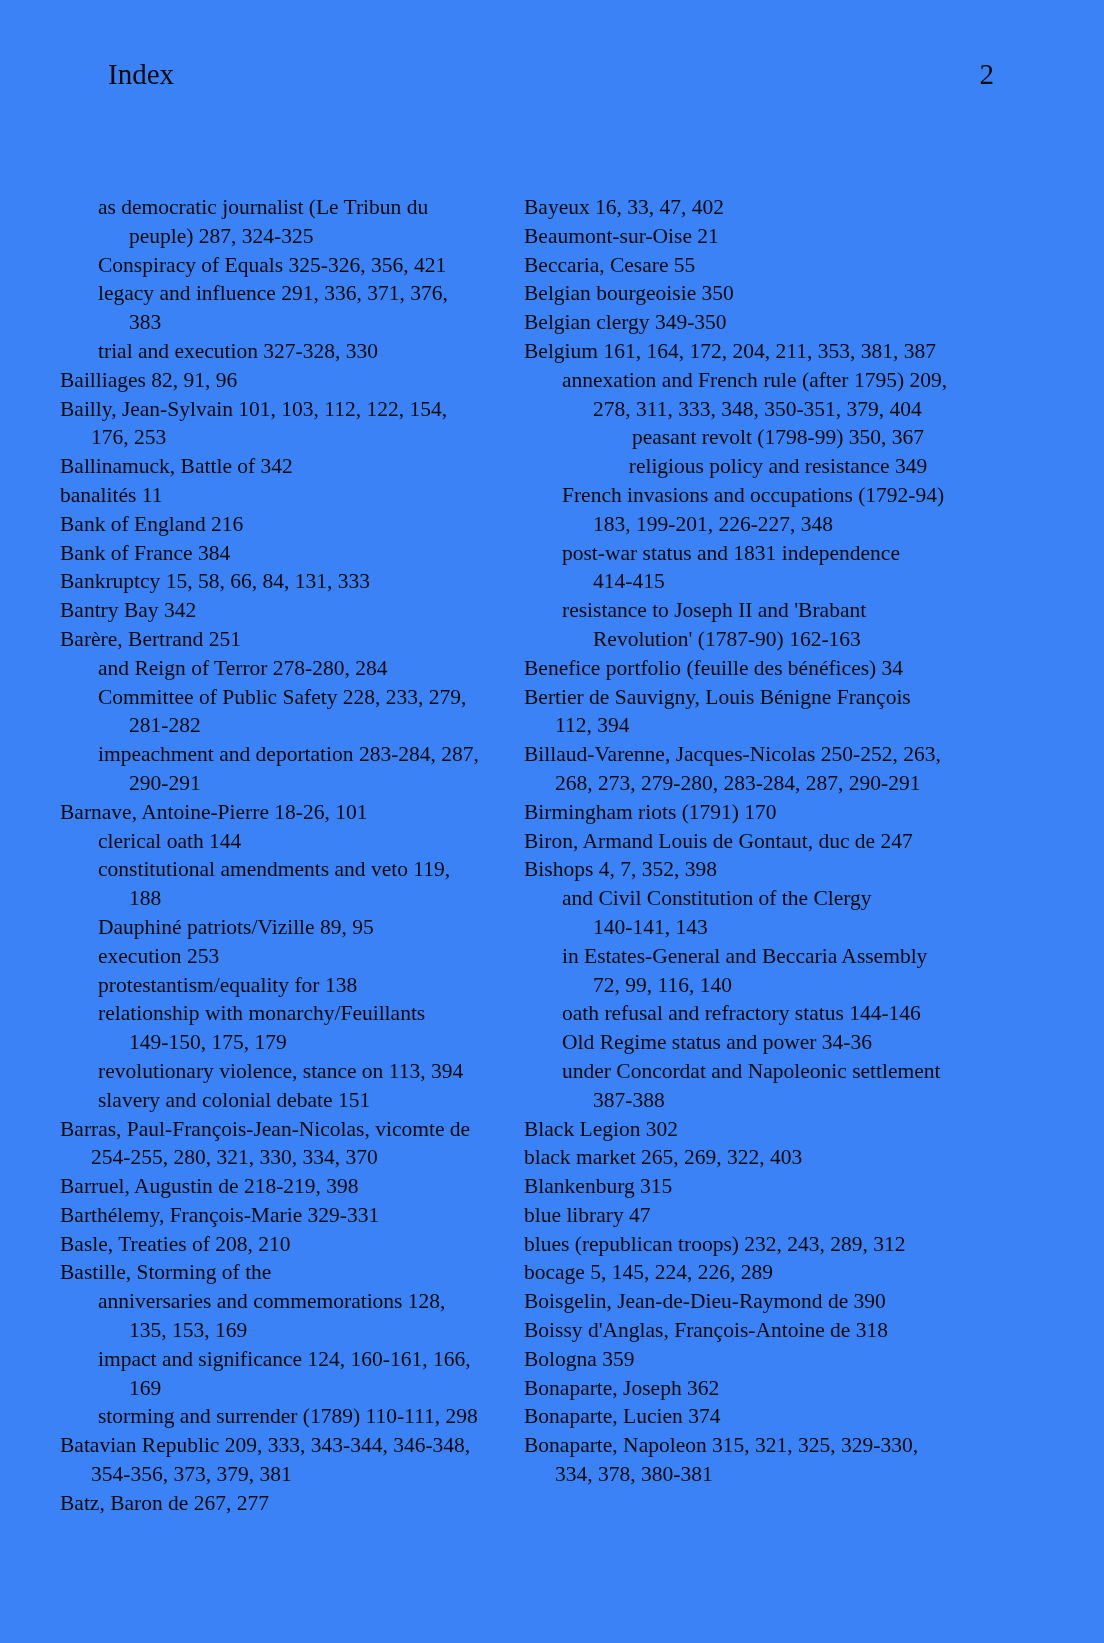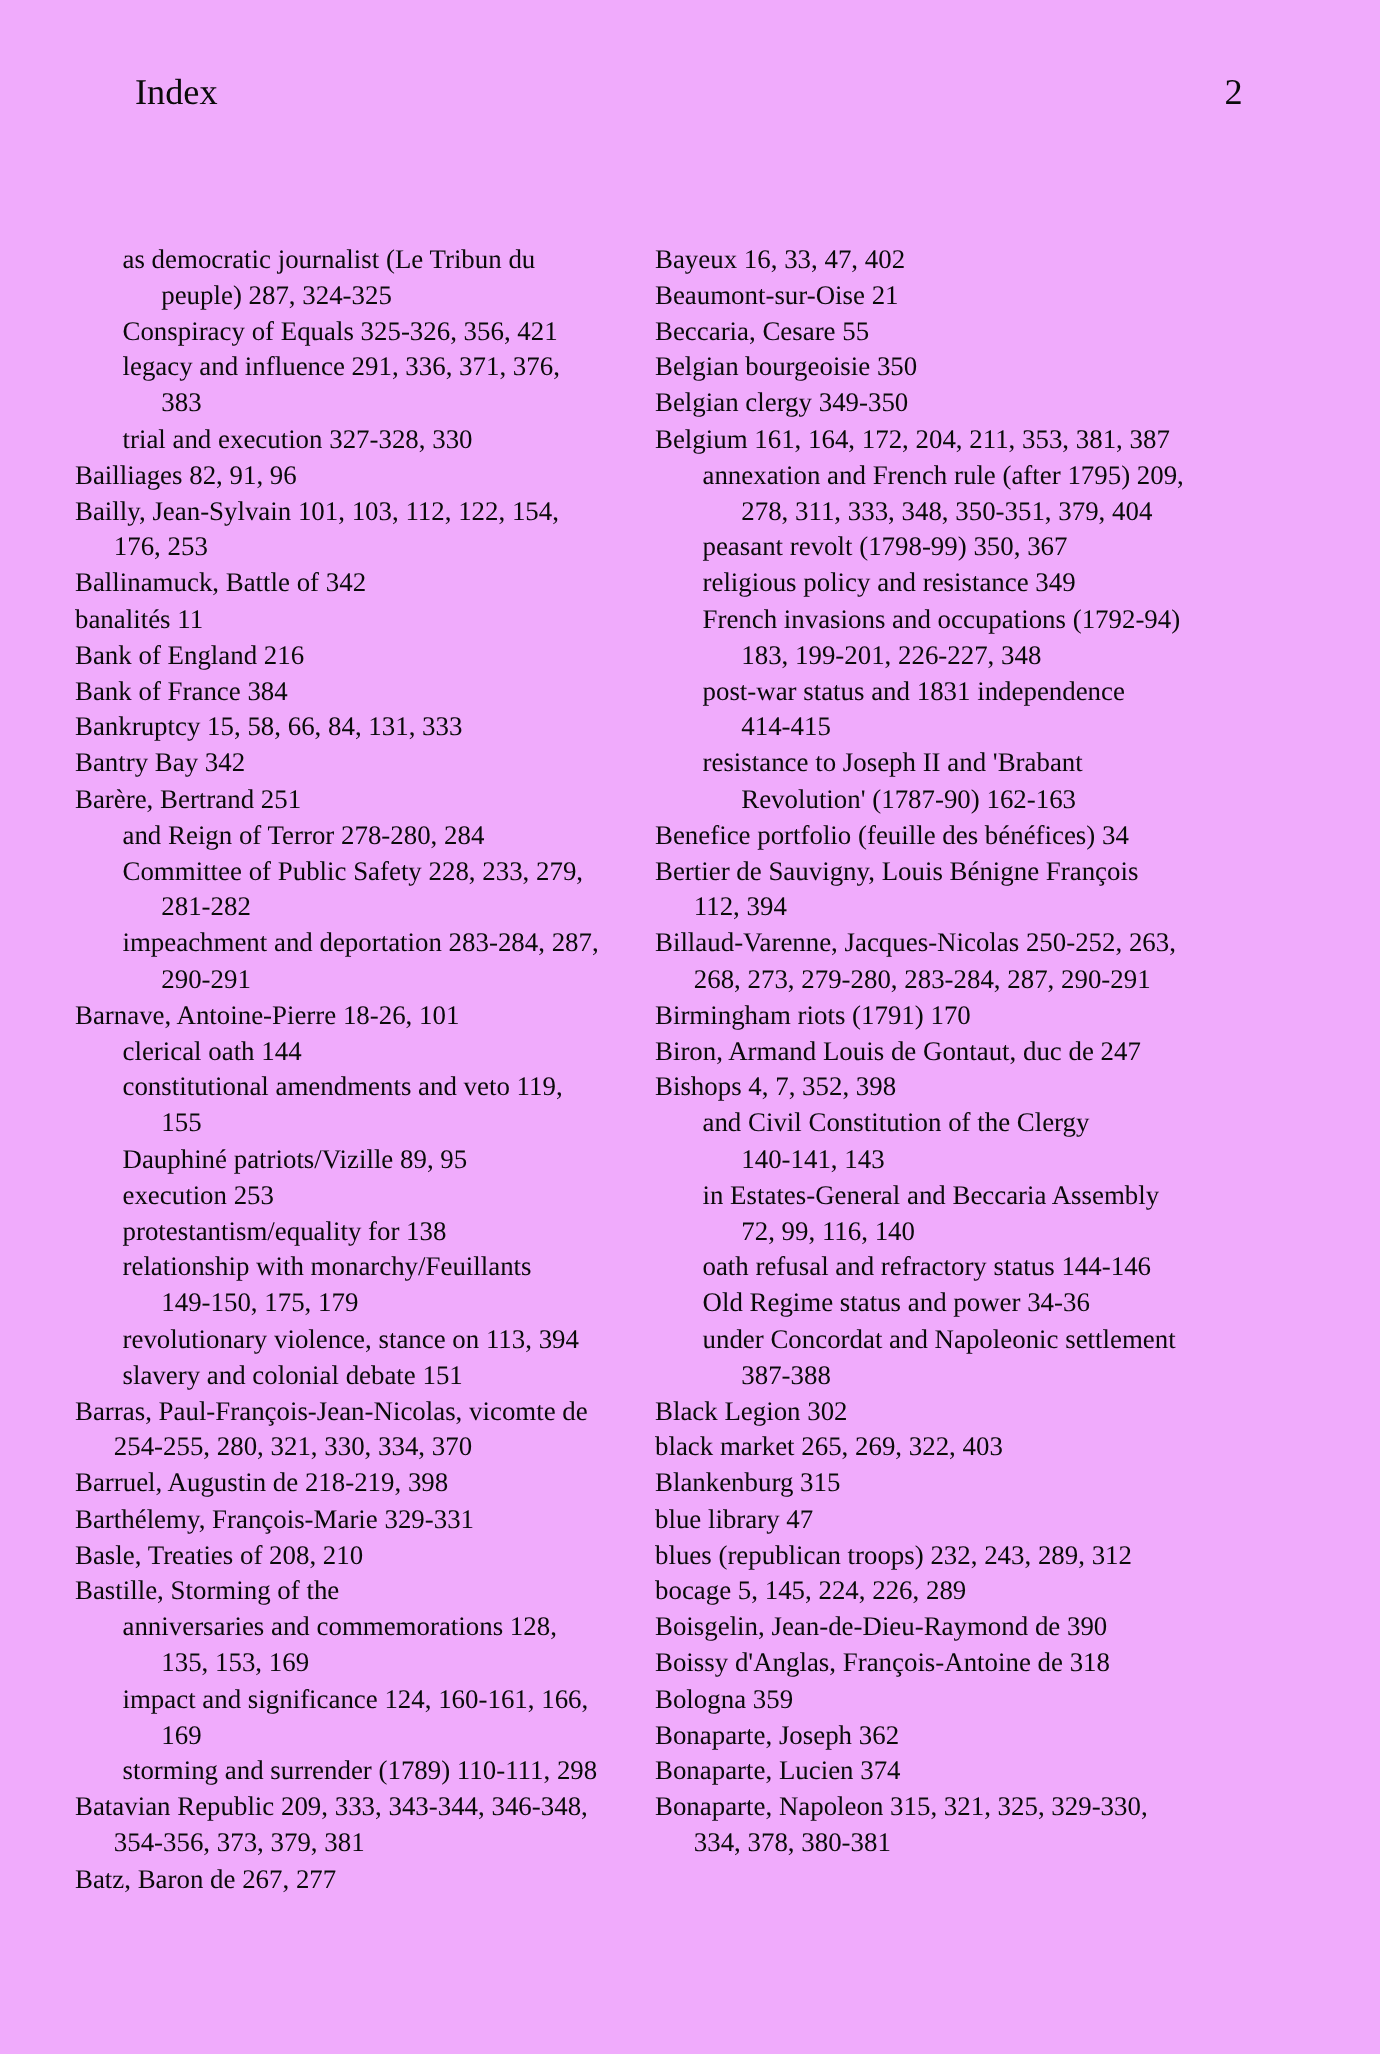--- a/index.html
+++ b/index.html
@@ -1,20 +1,20 @@
 <!DOCTYPE html>
 <html><head>
 <meta charset="utf-8">
 <style>
   html, body { margin: 0; padding: 0; background: #e8e8e8; }
   .page {
     position: relative;
     width: 1104px;
     height: 1643px;
-    background: #f0abfc;
+    background: #3b82f6;
     margin: 0 auto;
     font-family: "Liberation Serif", "DejaVu Serif", serif;
     color: #0a0a0a;
     overflow: hidden;
     box-sizing: border-box;
   }
   .header {
     display: flex;
     justify-content: space-between;
     align-items: flex-start;
@@ -26,21 +26,21 @@
     display: flex;
     padding-left: 60px;
     margin-top: 99px;
     font-size: 21.5px;
     line-height: 28.8px;
   }
   .col-left  { width: 425px; margin-right: 39px; flex: none; }
   .col-right { width: 432px; flex: none; }
   .entry.l0 { margin-left: 0; }
   .entry.l1 { margin-left: 38px; }
-  .entry.l2 { margin-left: 38px; }
+  .entry.l2 { margin-left: 76px; text-align: center; }
   .line { white-space: nowrap; }
   .line.wrap { padding-left: 31px; }
 </style>
 </head>
 <body>
 
 <div class="page">
   <div class="header">
     <span>Index</span>
     <span>2</span>
@@ -101,21 +101,21 @@
           <div class="line wrap">290-291</div>
         </div>
         <div class="entry l0">
           <div class="line">Barnave, Antoine-Pierre 18-26, 101</div>
         </div>
         <div class="entry l1">
           <div class="line">clerical oath 144</div>
         </div>
         <div class="entry l1">
           <div class="line">constitutional amendments and veto 119,</div>
-          <div class="line wrap">155</div>
+          <div class="line wrap">188</div>
         </div>
         <div class="entry l1">
           <div class="line">Dauphiné patriots/Vizille 89, 95</div>
         </div>
         <div class="entry l1">
           <div class="line">execution 253</div>
         </div>
         <div class="entry l1">
           <div class="line">protestantism/equality for 138</div>
         </div>

